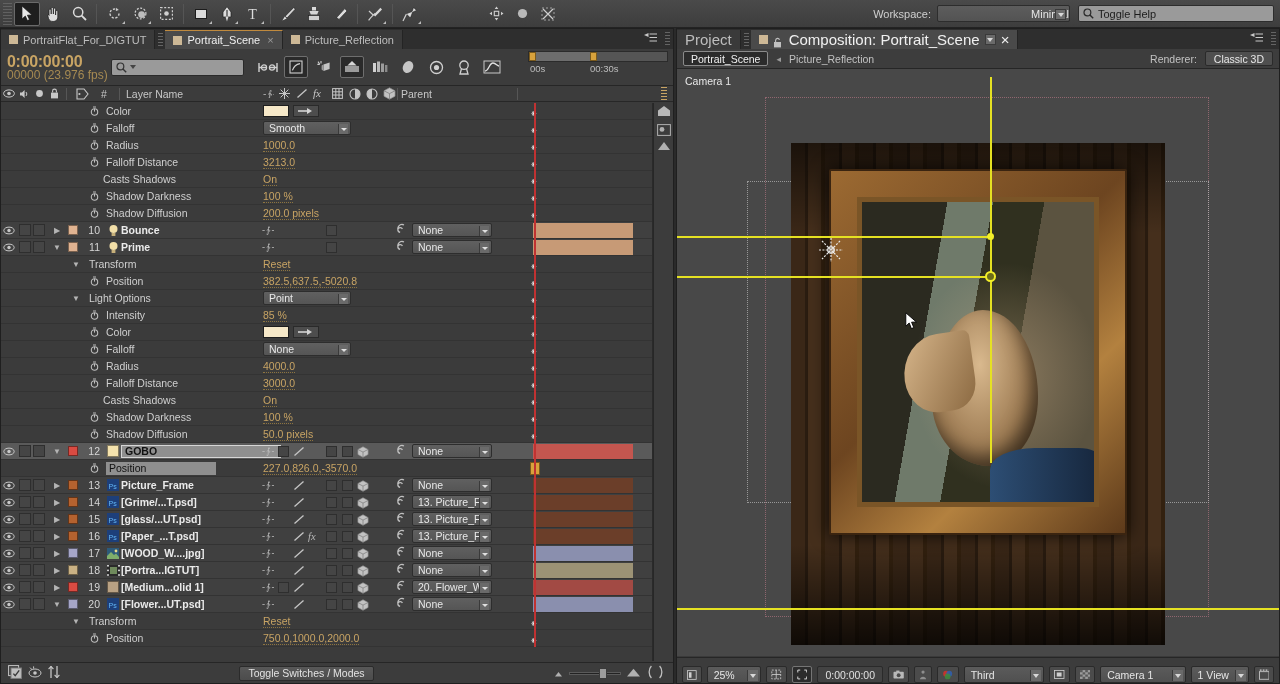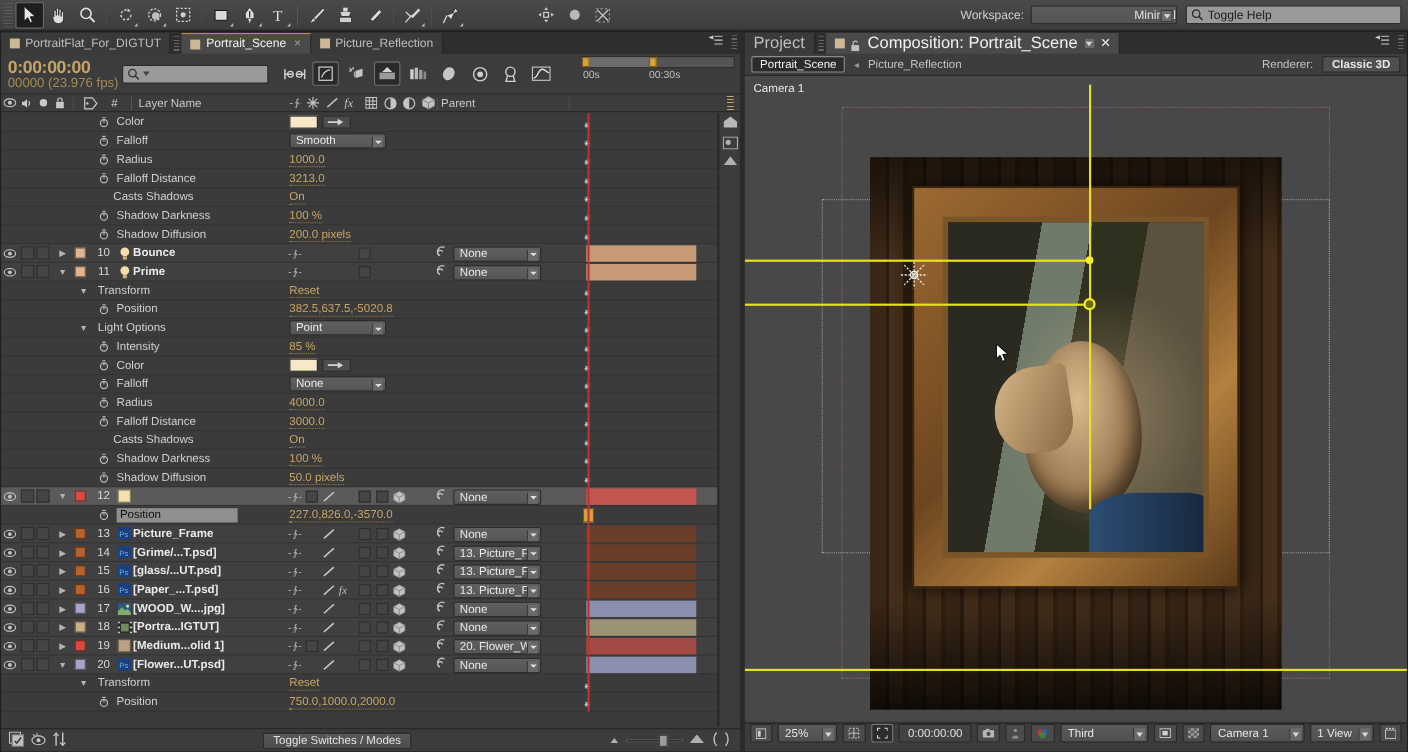--- a/index.html
+++ b/index.html
@@ -170,21 +170,21 @@
   .comp-sub {
     height:20px; background:#3d3d3d; border-bottom:1px solid #262626;
     display:flex; align-items:center; padding:0 6px; gap:8px; font-size:10.5px; color:#c2c2c2;
   }
   .crumb-active {
     background:#2b2b2b; border:1px solid #8a8a8a; border-radius:2px; padding:0 7px; height:15px;
     display:flex; align-items:center; color:#f0f0f0;
   }
   .renderer-btn {
     background:#4f4f4f; border:1px solid #2a2a2a; border-radius:2px; padding:0 8px; height:15px;
-    display:flex; align-items:center; color:#e8e8e8;font-weight:bold;
+    display:flex; align-items:center; color:#e8e8e8;
   }
 
   .viewer { position:absolute; left:0; top:40px; right:0; bottom:27px; background:#484848; overflow:hidden; }
   .cam-label { position:absolute; left:8px; top:6px; color:#e8e8e8; font-size:10.5px; z-index:9; }
 
   .canvas-img {
     position:absolute; left:114px; top:74px; width:374px; height:502px;
     background:
       linear-gradient(180deg, rgba(0,0,0,.55), rgba(0,0,0,0) 18%, rgba(0,0,0,0) 80%, rgba(0,0,0,.75)),
       repeating-linear-gradient(90deg, #3a2717 0 14px, #2a1c10 14px 17px, #452f1c 17px 30px, #33210f 30px 34px),
@@ -230,21 +230,21 @@
   .guide-white { position:absolute; border:1px dotted #bbbbbb; opacity:.7; }
   .hline { position:absolute; height:0; border-top:2px solid #e5e122; }
   .vline { position:absolute; width:0; border-left:2px solid #e5e122; }
   .anchor-pt { position:absolute; width:7px; height:7px; border-radius:50%; background:#f2ee2a; }
   .anchor-ring { position:absolute; width:11px; height:11px; border-radius:50%; border:2px solid #f2ee2a; background:#6b6b1a; }
   .lightstar { position:absolute; width:24px; height:24px; }
   .cursor-arrow { position:absolute; width:13px; height:19px; }
 
   .comp-foot {
     position:absolute; left:0; right:0; bottom:0; height:26px; background:#3c3c3c;
-    border-top:1px solid #262626; display:flex; align-items:flex-start; gap:5px; padding:0 5px;
+    border-top:1px solid #262626; display:flex; align-items:flex-end; gap:5px; padding:0 5px;
   }
   .fbtn { height:17px; min-width:17px; background:#4b4b4b; border:1px solid #2a2a2a; border-radius:2px;
           display:flex; align-items:center; justify-content:center; color:#d5d5d5; padding:0 4px; }
   .fbtn.pressed { background:#2c2c2c; border-color:#757575; }
   .fdd { height:17px; background:linear-gradient(#5b5b5b,#505050); border:1px solid #2a2a2a; border-radius:2px;
          display:flex; align-items:center; padding-left:6px; color:#e6e6e6; position:relative; font-size:10.5px; }
   .fdd .ar2 { position:absolute; right:2px; top:3px; width:11px; height:11px; background:#6a6a6a;
               border-left:1px solid #3a3a3a; display:flex; align-items:center; justify-content:center; }
   .tcbtn { height:17px; background:#434343; border:1px solid #2a2a2a; border-radius:2px;
            display:flex; align-items:center; padding:0 7px; color:#e0e0e0; font-size:10.5px; }
@@ -1040,20 +1040,23 @@
               <span class="sqbox"></span>
             </span>
             <span class="c-tri">▼</span>
             <span class="c-lbl">
               <span class="lblsq" style="background:#d94b42"></span>
             </span>
             <span class="c-num">12</span>
             <span class="c-ico">
               <span class="lblsq" style="width:12px;height:12px;background:#f4e2ad"></span>
             </span>
+            <span class="c-name">
+              <span class="nameedit">GOBO</span>
+            </span>
             <span class="sw-col">
               <span class="sw">
                 <svg width="13" height="9" viewBox="0 0 13 9">
                   <text x="0" y="7.4" font-size="8.5" fill="#c0c0c0" font-family="Liberation Mono, monospace">-∱-</text>
                 </svg>
               </span>
               <span class="sw">
                 <span class="mini"></span>
               </span>
               <span class="sw">

